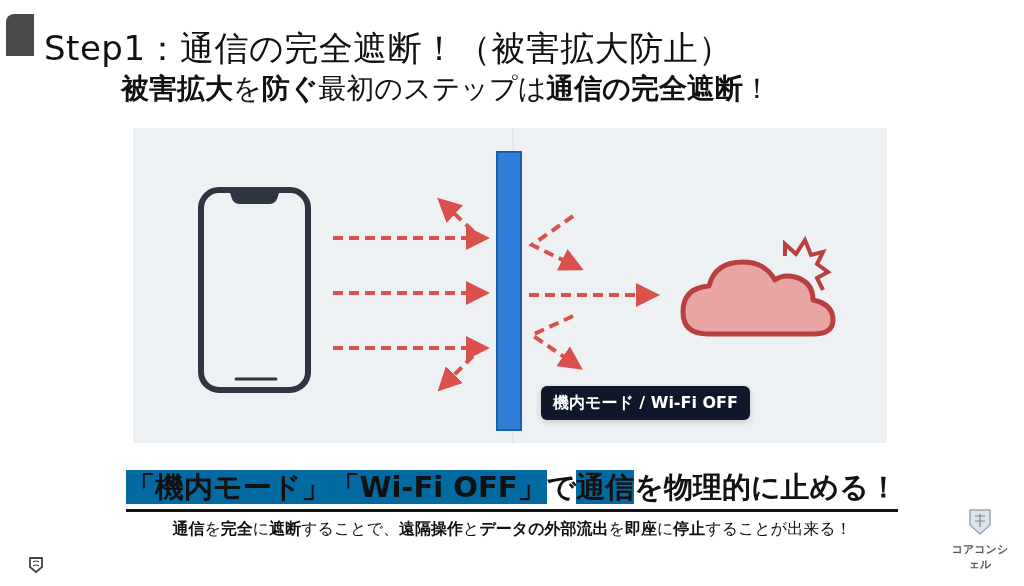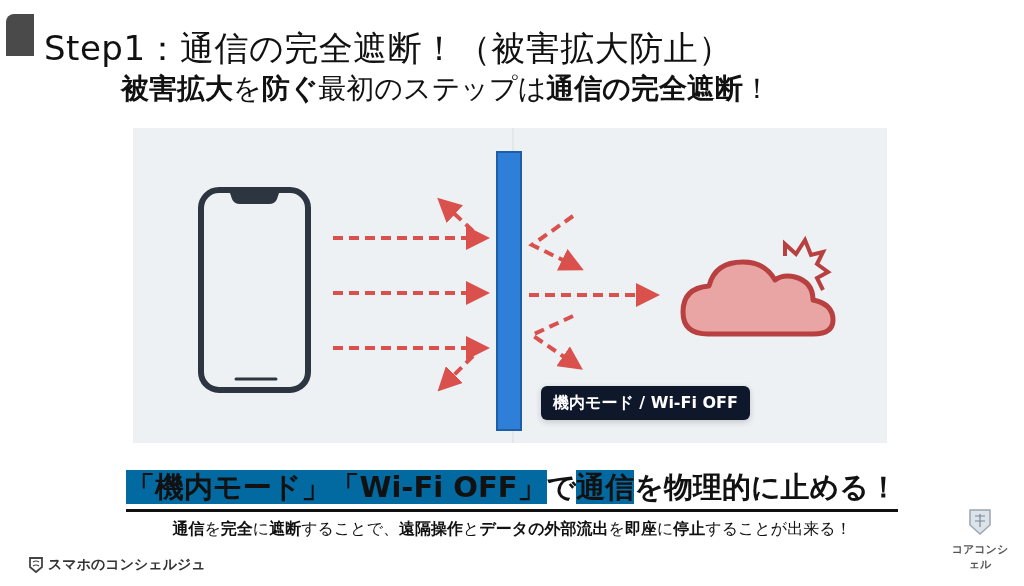--- a/index.html
+++ b/index.html
@@ -116,21 +116,20 @@
 
 <div class="desc">
   <span class="b">通信</span><span class="n">を</span><span class="b">完全</span><span class="n">に</span><span class="b">遮断</span><span class="n">することで、</span><span class="b">遠隔操作</span><span class="n">と</span><span class="b">データの外部流出</span><span class="n">を</span><span class="b">即座</span><span class="n">に</span><span class="b">停止</span><span class="n">することが出来る！</span>
 </div>
 
 <div class="brand">
   <svg width="16" height="18" viewBox="0 0 16 18">
     <path d="M2,2 L14,2 L14,11 L8,16 L2,11 Z" fill="none" stroke="#444" stroke-width="1.8"></path>
     <path d="M5,6 Q8,4 11,6 M5,10 Q8,8 11,10" fill="none" stroke="#444" stroke-width="1.2"></path>
   </svg>
-  <span>スマホのコンシェルジュ</span>
 </div>
 
 <div class="logo-right">
   <svg width="24" height="28" viewBox="0 0 24 28">
     <path d="M2,2 L22,2 L22,17 L12,26 L2,17 Z" fill="#dde3ea" stroke="#9aa6b2" stroke-width="1.5"></path>
     <path d="M7,8 L17,8 M7,13 L17,13 M12,6 L12,19" stroke="#7b8794" stroke-width="1.2"></path>
   </svg>
   <div class="lbl">コアコンシェル</div>
 </div>
 

